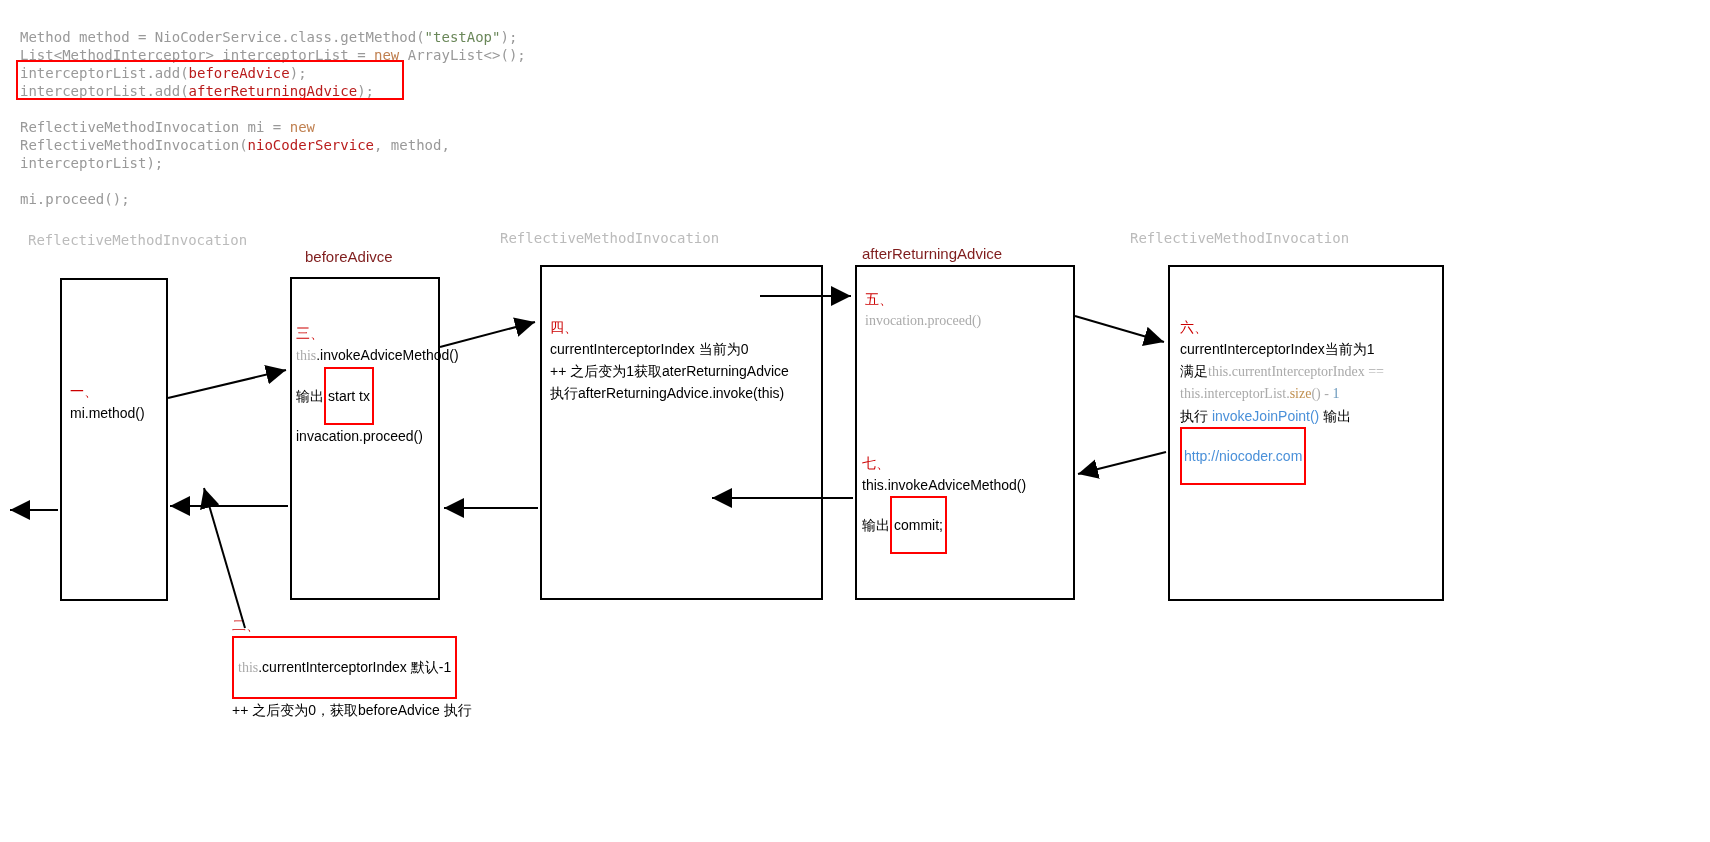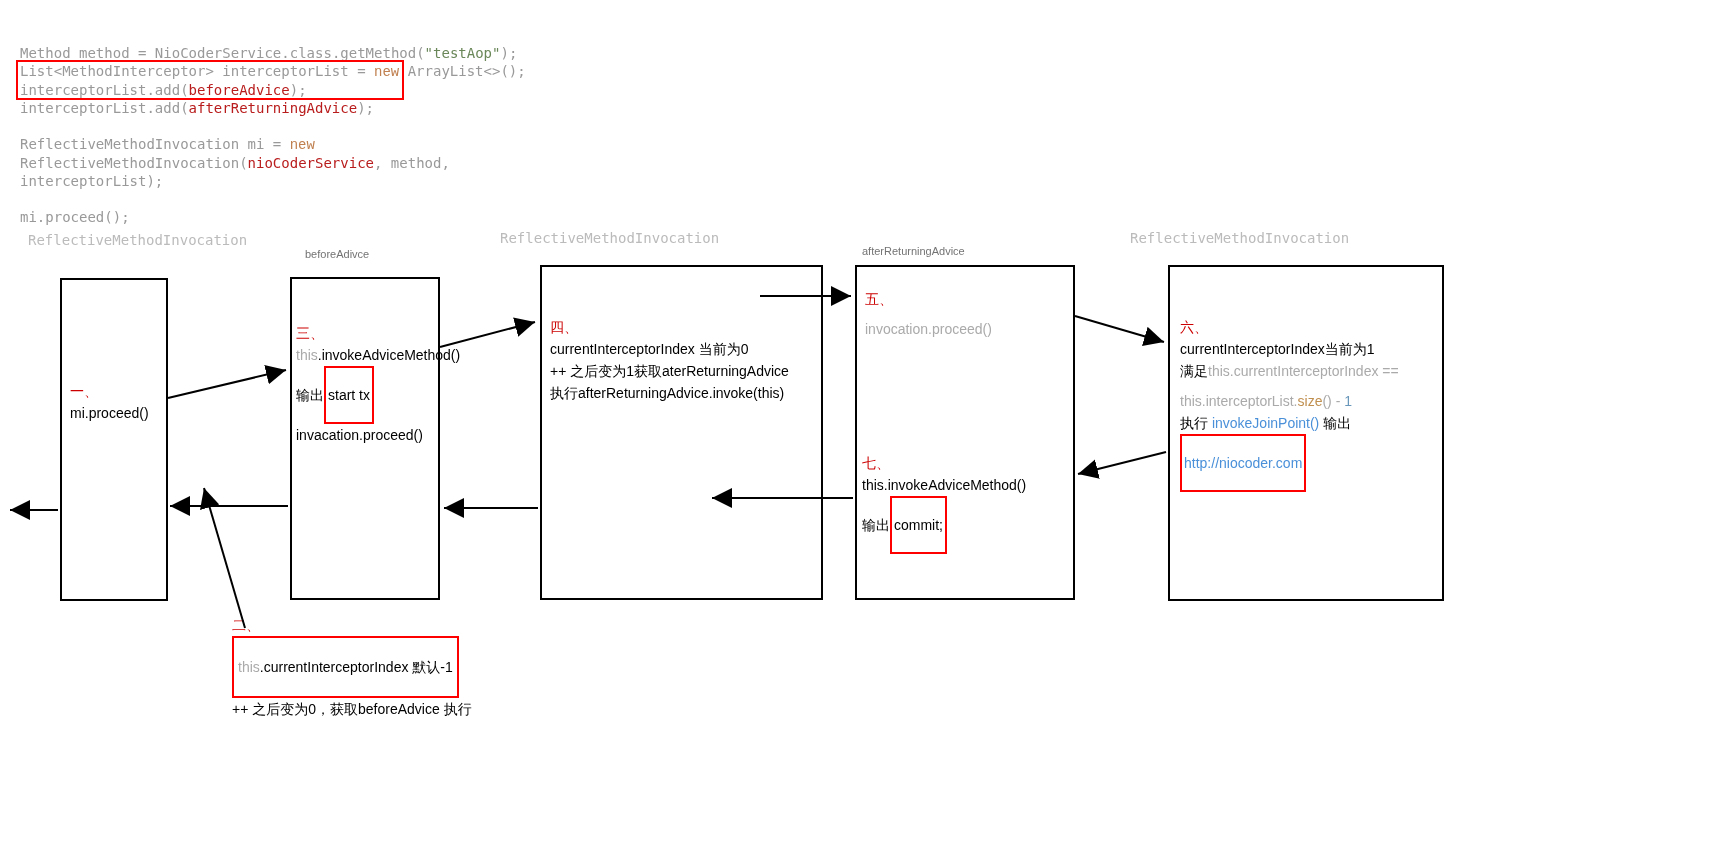--- a/index.html
+++ b/index.html
@@ -6,46 +6,46 @@
     body { 
       width: 1710px; 
       height: 842px; 
       background: #fff; 
       font-family: "Microsoft YaHei", Arial, sans-serif;
       font-size: 14px;
       position: relative;
     }
     .code-block {
       position: absolute;
-      top: 44px;
+      top: 28px;
       left: 20px;
       font-family: Consolas, monospace;
       font-size: 14px;
       line-height: 18px;
       color: #999;
     }
     .code-line { white-space: pre; }
     .kw-class { color: #999; }
-    .kw-new { color: #C08050; font-family: Liberation Mono, monospace; }
+    .kw-new { color: #C08050; }
     .str { color: #6A8759; }
     .var { color: #999; }
     .purple { color: #b91c1c; }
     
     .red-box-code {
       position: absolute;
       border: 2px solid #f00;
     }
     
     .lane-title {
       position: absolute;
       font-family: Consolas, monospace;
       font-size: 14px;
       color: #bbb;
     }
-    .lane-title.black { color: #737373; font-family: Arial, sans-serif; font-size: 11px; }
+    .lane-title.black { color: #7f1d1d; font-family: Arial, sans-serif; font-size: 15px; }
     
     .box {
       position: absolute;
       border: 2px solid #000;
       background: #fff;
     }
     
     .box-content {
       position: absolute;
       font-size: 14px;
@@ -57,23 +57,22 @@
       font-size: 14px;
     }
     
     .red-inline {
       border: 2px solid #f00;
       padding: 16px 2px;
       display: inline-block;
     }
     
     .code-inline {
-      font-family: Liberation Sans, sans-serif;
+      font-family: Liberation Serif, serif;
       color: #aaa;
-      margin-top: 8px;
     }
     
     .link { color: #4A90D9; }
     
     svg.arrows {
       position: absolute;
       top: 0; left: 0;
       width: 1710px; height: 842px;
       pointer-events: none;
     }
@@ -97,21 +96,21 @@
 
 <div class="lane-title" style="top:232px; left:28px;">ReflectiveMethodInvocation</div>
 <div class="lane-title black" style="top:248px; left:305px;">beforeAdivce</div>
 <div class="lane-title" style="top:230px; left:500px;">ReflectiveMethodInvocation</div>
 <div class="lane-title black" style="top:245px; left:862px;">afterReturningAdvice</div>
 <div class="lane-title" style="top:230px; left:1130px;">ReflectiveMethodInvocation</div>
 
 <div class="box" style="top:278px; left:60px; width:108px; height:323px;"></div>
 <div class="box-content" style="top:380px; left:70px;">
   <div class="step-num">一、</div>
-  <div>mi.proceed()</div>
+  <div>mi.method()</div>
 </div>
 
 <div class="box" style="top:277px; left:290px; width:150px; height:323px;"></div>
 <div class="box-content" style="top:322px; left:296px; width:220px;">
   <div class="step-num">三、</div>
   <div style="white-space:nowrap"><span class="code-inline">this</span><span>.invokeAdviceMethod()</span></div>
   <div><span>输出</span><span class="red-inline">start tx</span></div>
   <div>invacation.proceed()</div>
 </div>
 

